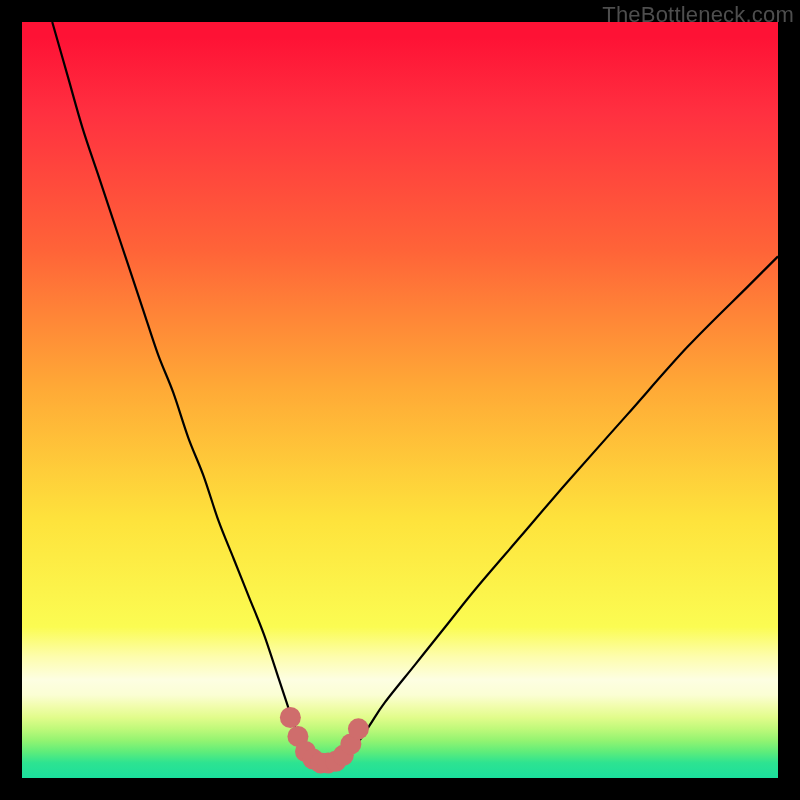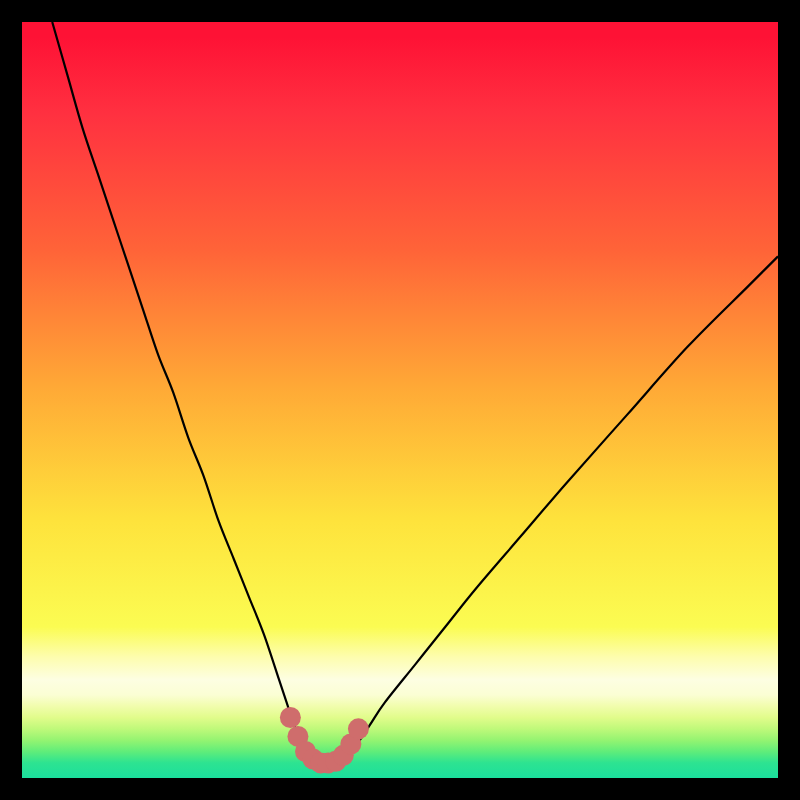--- a/index.html
+++ b/index.html
@@ -77,13 +77,14 @@
         <circle cx="291.06" cy="737.1" r="10.5" fill="#cf6d6c" stroke="#cf6d6c" stroke-width="0"></circle>
         <circle cx="298.62" cy="740.88" r="10.5" fill="#cf6d6c" stroke="#cf6d6c" stroke-width="0"></circle>
         <circle cx="306.18" cy="740.88" r="10.5" fill="#cf6d6c" stroke="#cf6d6c" stroke-width="0"></circle>
         <circle cx="313.74" cy="739.368" r="10.5" fill="#cf6d6c" stroke="#cf6d6c" stroke-width="0"></circle>
         <circle cx="321.3" cy="733.32" r="10.5" fill="#cf6d6c" stroke="#cf6d6c" stroke-width="0"></circle>
         <circle cx="328.86" cy="721.98" r="10.5" fill="#cf6d6c" stroke="#cf6d6c" stroke-width="0"></circle>
         <circle cx="336.42" cy="706.86" r="10.5" fill="#cf6d6c" stroke="#cf6d6c" stroke-width="0"></circle>
       </g>
   </svg>
 
+  <div class="watermark">TheBottleneck.com</div>
 </div>
 
 </body></html>

